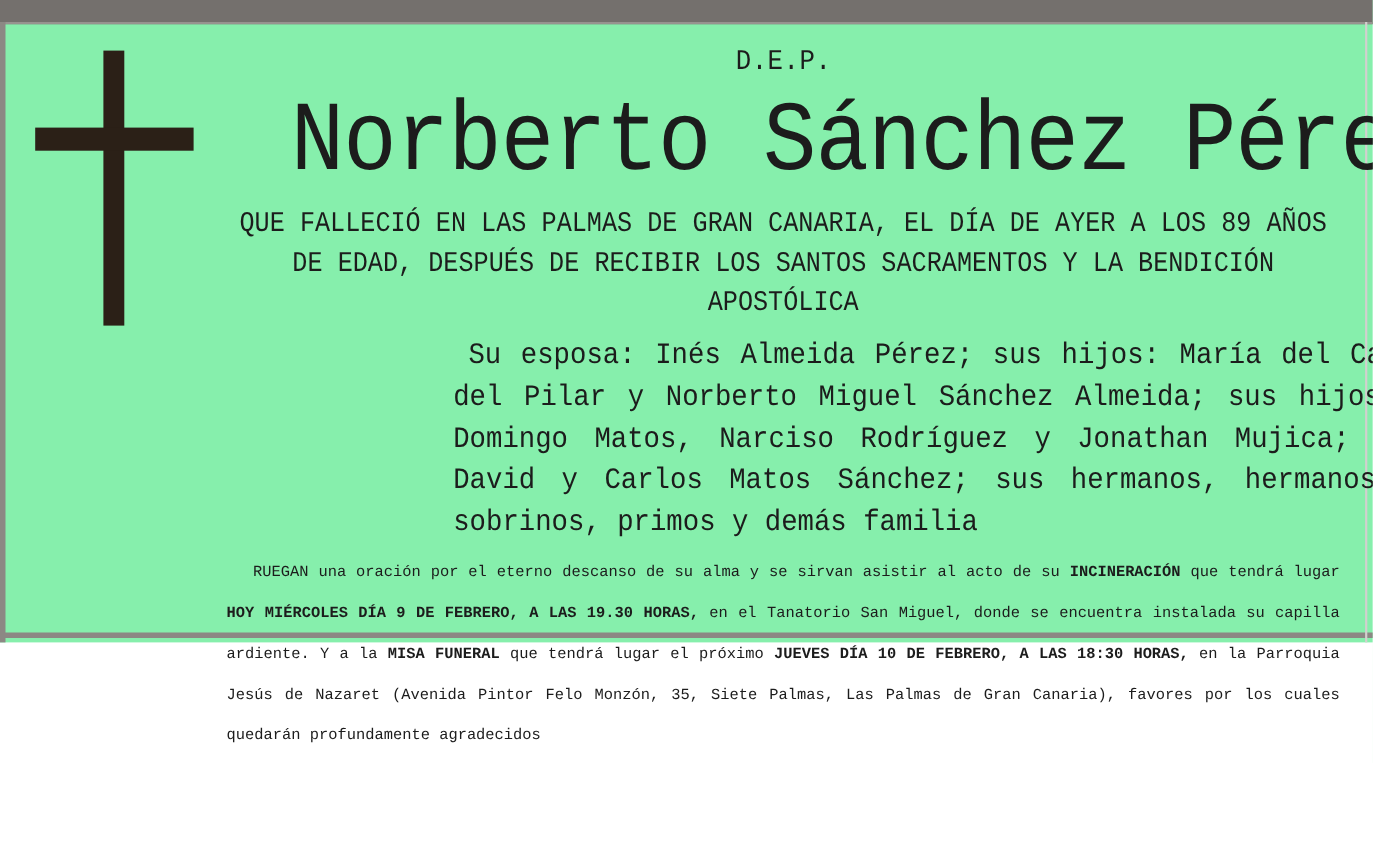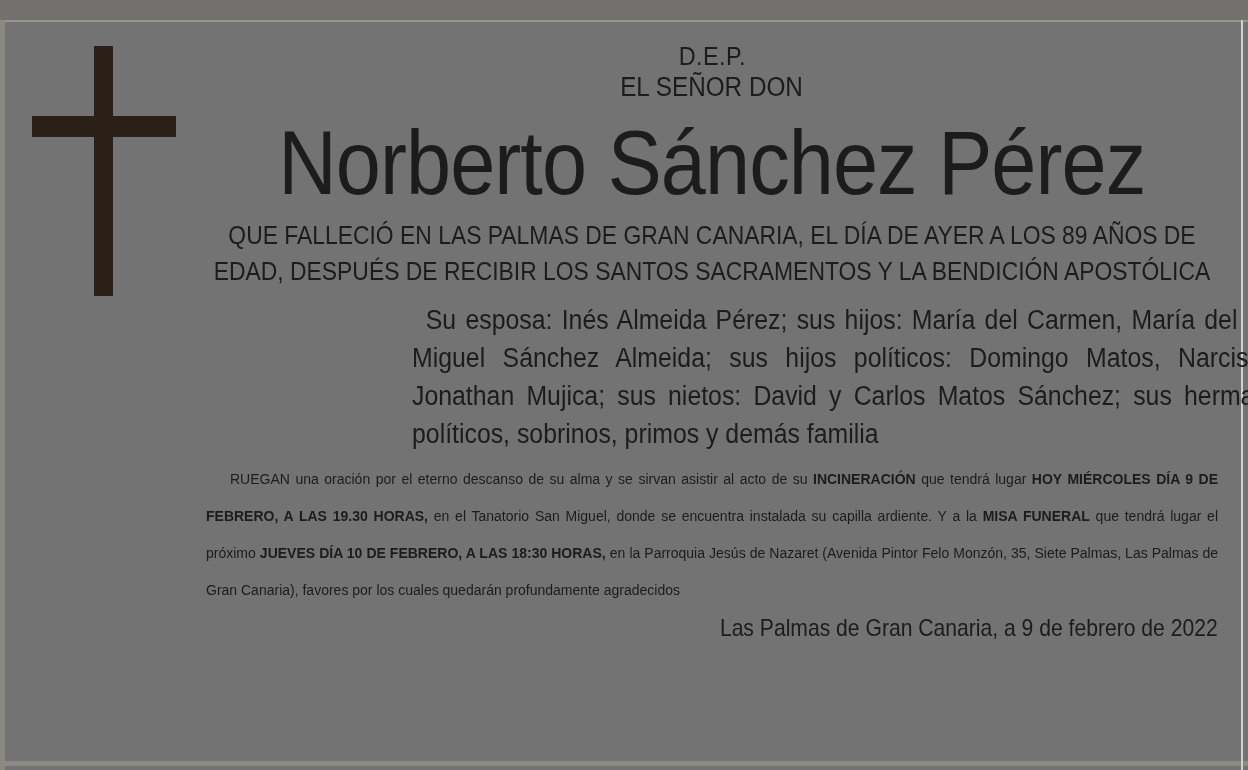--- a/index.html
+++ b/index.html
@@ -7,23 +7,24 @@
     padding: 0;
     width: 1248px;
     height: 770px;
     background: #ffffff;
     font-family: "Liberation Sans", "DejaVu Sans", sans-serif;
     overflow: hidden;
   }
   .page {
     position: relative;
     width: 1248px;
-    height: 770px;
-    background: #737373;
+    height: 584px;
+    background: #86efac;
     color: #1c1c1c;
+    font-family: Liberation Mono, monospace;
   }
   
   .frame-top {
     position: absolute; left: 0; top: 0; width: 1248px; height: 20px;
     background: #74706d; border-bottom: 2px solid #97938f;
   }
   .frame-left {
     position: absolute; left: 0; top: 20px; bottom: 0; width: 5px;
     background: #8c8884;
   }
@@ -111,30 +112,24 @@
   <div class="cross">
     <div class="v"></div>
     <div class="h"></div>
   </div>
 
   <div class="content">
     <div class="header-block">
       <div class="dep">
         <span class="squeeze">D.E.P.</span>
       </div>
-      <div class="honorific">
-        <span class="squeeze">EL SEÑOR DON</span>
-      </div>
       <div class="deceased-name">
         <span class="squeeze">Norberto Sánchez Pérez</span>
       </div>
       <div class="announcement">QUE FALLECIÓ EN LAS PALMAS DE GRAN CANARIA, EL DÍA DE AYER A LOS 89 AÑOS DE EDAD, DESPUÉS DE RECIBIR LOS SANTOS SACRAMENTOS Y LA BENDICIÓN APOSTÓLICA</div>
       <div class="family">Su esposa: Inés Almeida Pérez; sus hijos: María del Carmen, María del Pilar y Norberto Miguel Sánchez Almeida; sus hijos políticos: Domingo Matos, Narciso Rodríguez y Jonathan Mujica; sus nietos: David y Carlos Matos Sánchez; sus hermanos, hermanos políticos, sobrinos, primos y demás familia</div>
     </div>
 
     <div class="request"><span>RUEGAN una oración por el eterno descanso de su alma y se sirvan asistir al acto de su </span><span class="run-bold">INCINERACIÓN</span><span> que tendrá lugar </span><span class="run-bold">HOY MIÉRCOLES DÍA 9 DE FEBRERO, A LAS 19.30 HORAS,</span><span> en el Tanatorio San Miguel, donde se encuentra instalada su capilla ardiente. Y a la </span><span class="run-bold">MISA FUNERAL</span><span> que tendrá lugar el próximo </span><span class="run-bold">JUEVES DÍA 10 DE FEBRERO, A LAS 18:30 HORAS,</span><span> en la Parroquia Jesús de Nazaret (Avenida Pintor Felo Monzón, 35, Siete Palmas, Las Palmas de Gran Canaria), favores por los cuales quedarán profundamente agradecidos</span></div>
 
-    <div class="dateline-wrap">
-      <span class="dateline">Las Palmas de Gran Canaria, a 9 de febrero de 2022</span>
-    </div>
   </div>
 
 </div>
 
 </body></html>

